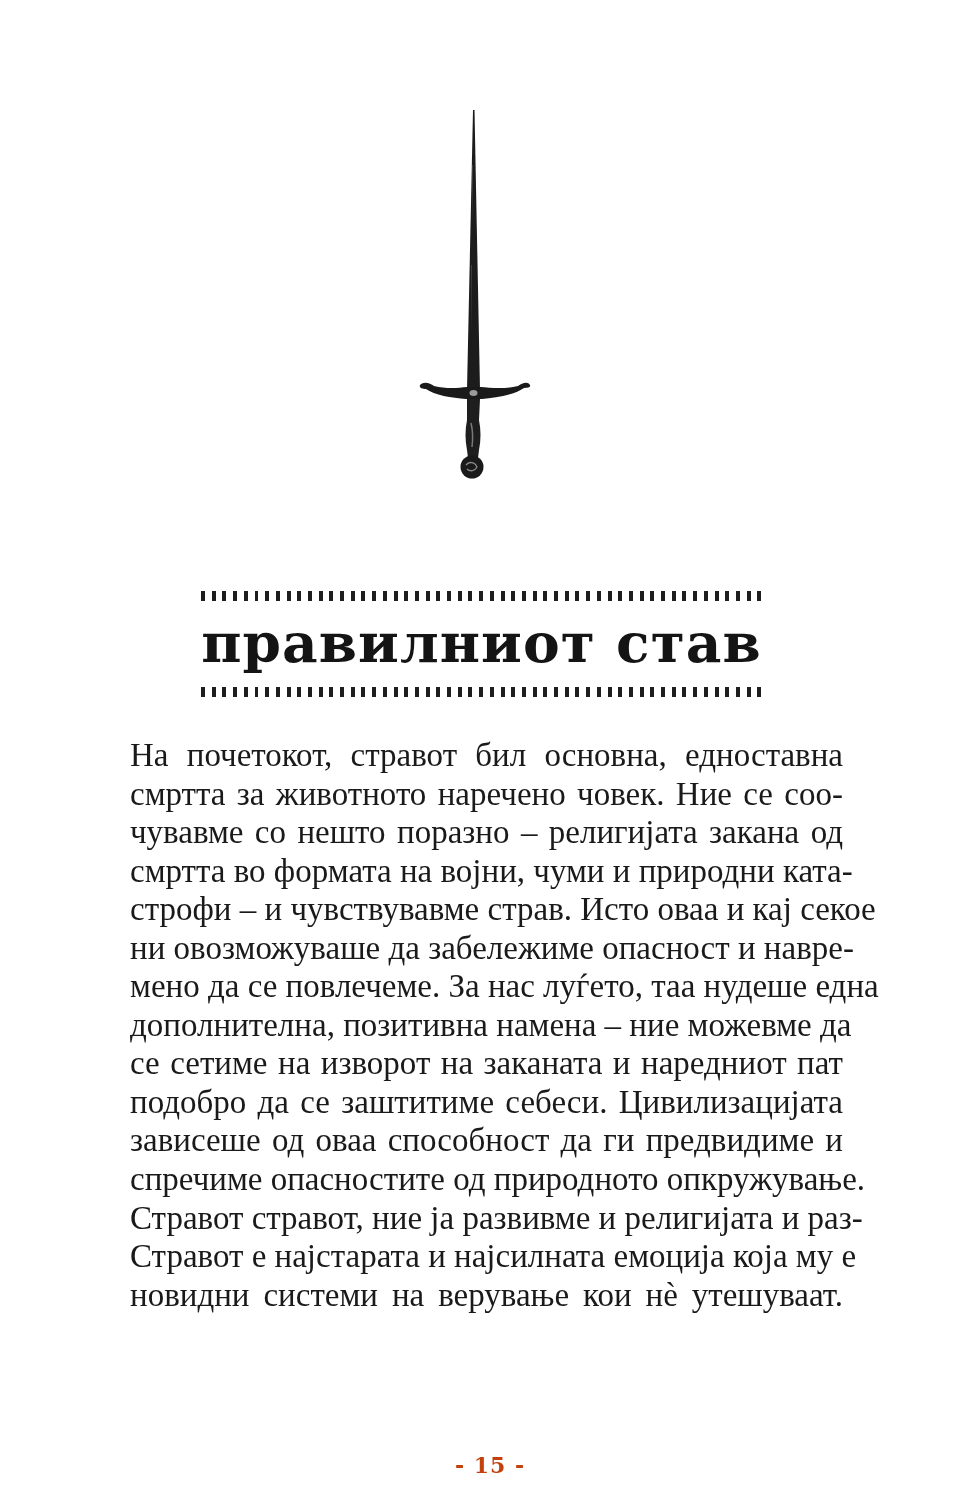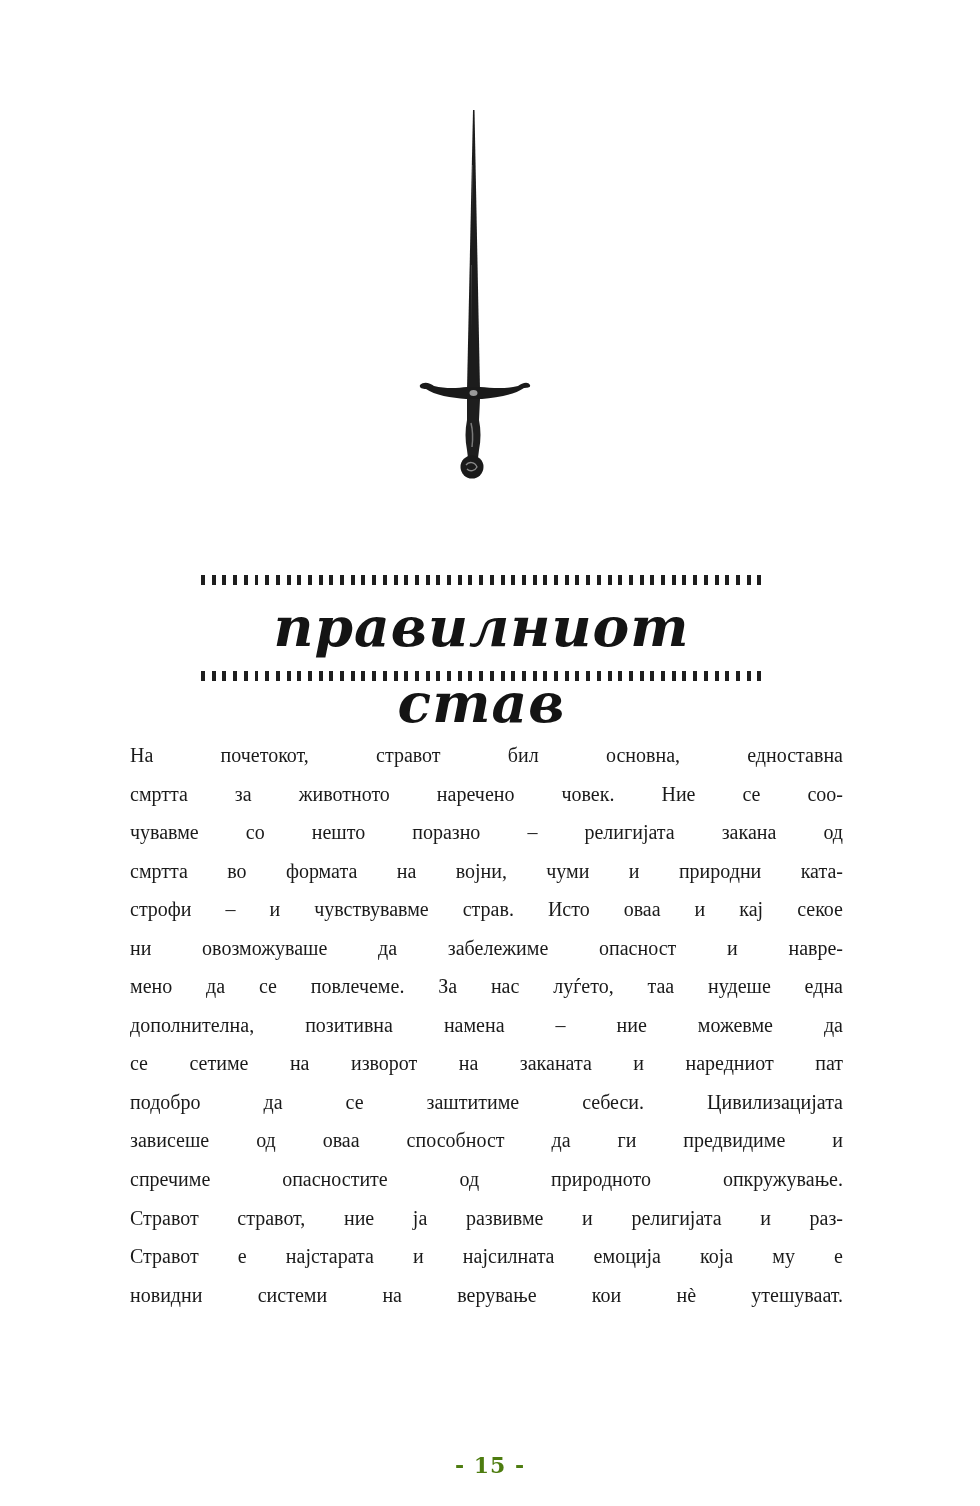--- a/index.html
+++ b/index.html
@@ -18,24 +18,23 @@
     .sword {
       position: absolute;
       left: 410px;
       top: 105px;
       width: 130px;
       height: 380px;
     }
     .title-block {
       position: absolute;
       left: 201px;
-      top: 575px;
+      top: 591px;
       width: 561px;
       height: 108px;
-      font-style: italic;
     }
     .dash-row {
       position: absolute;
       left: 0;
       width: 561px;
       height: 10px;
       background-image: repeating-linear-gradient(
         to right,
         #1e1e1e 0px,
         #1e1e1e 4px,
@@ -57,21 +56,21 @@
       line-height: 76px;
       letter-spacing: 1px;
       color: #141414;
       transform: scaleX(1.02);
     }
     .body-text {
       position: absolute;
       left: 130px;
       top: 736px;
       width: 713px;
-      font-size: 20px;
+      font-size: 33px;
       line-height: 38.55px;
       text-align: justify;
       margin: 0;
       color: #1a1a1a;
       hyphens: manual;
     }
     .body-text .line {
       display: block;
       text-align: justify;
       text-align-last: justify;
@@ -84,21 +83,21 @@
     }
     .page-number {
       position: absolute;
       left: 0;
       top: 1452px;
       width: 980px;
       text-align: center;
       font-family: "DejaVu Serif", "Liberation Serif", serif;
       font-weight: bold;
       font-size: 22px;
-      color: #4d7c0f;
+      color: #c2410c;
       letter-spacing: 1px;
     }
   </style>
 </head>
 <body>
 
 <svg class="sword" viewBox="0 0 130 380" xmlns="http://www.w3.org/2000/svg">
 
   <path d="M63 5 L64.5 5 L70 285 L57 285 Z" fill="#1c1c1c"></path>
   <path d="M62 60 L63 60 L62.5 120 Z M61 160 L62 160 L61.5 230 Z" fill="#5a5a5a" opacity="0.6"></path>

